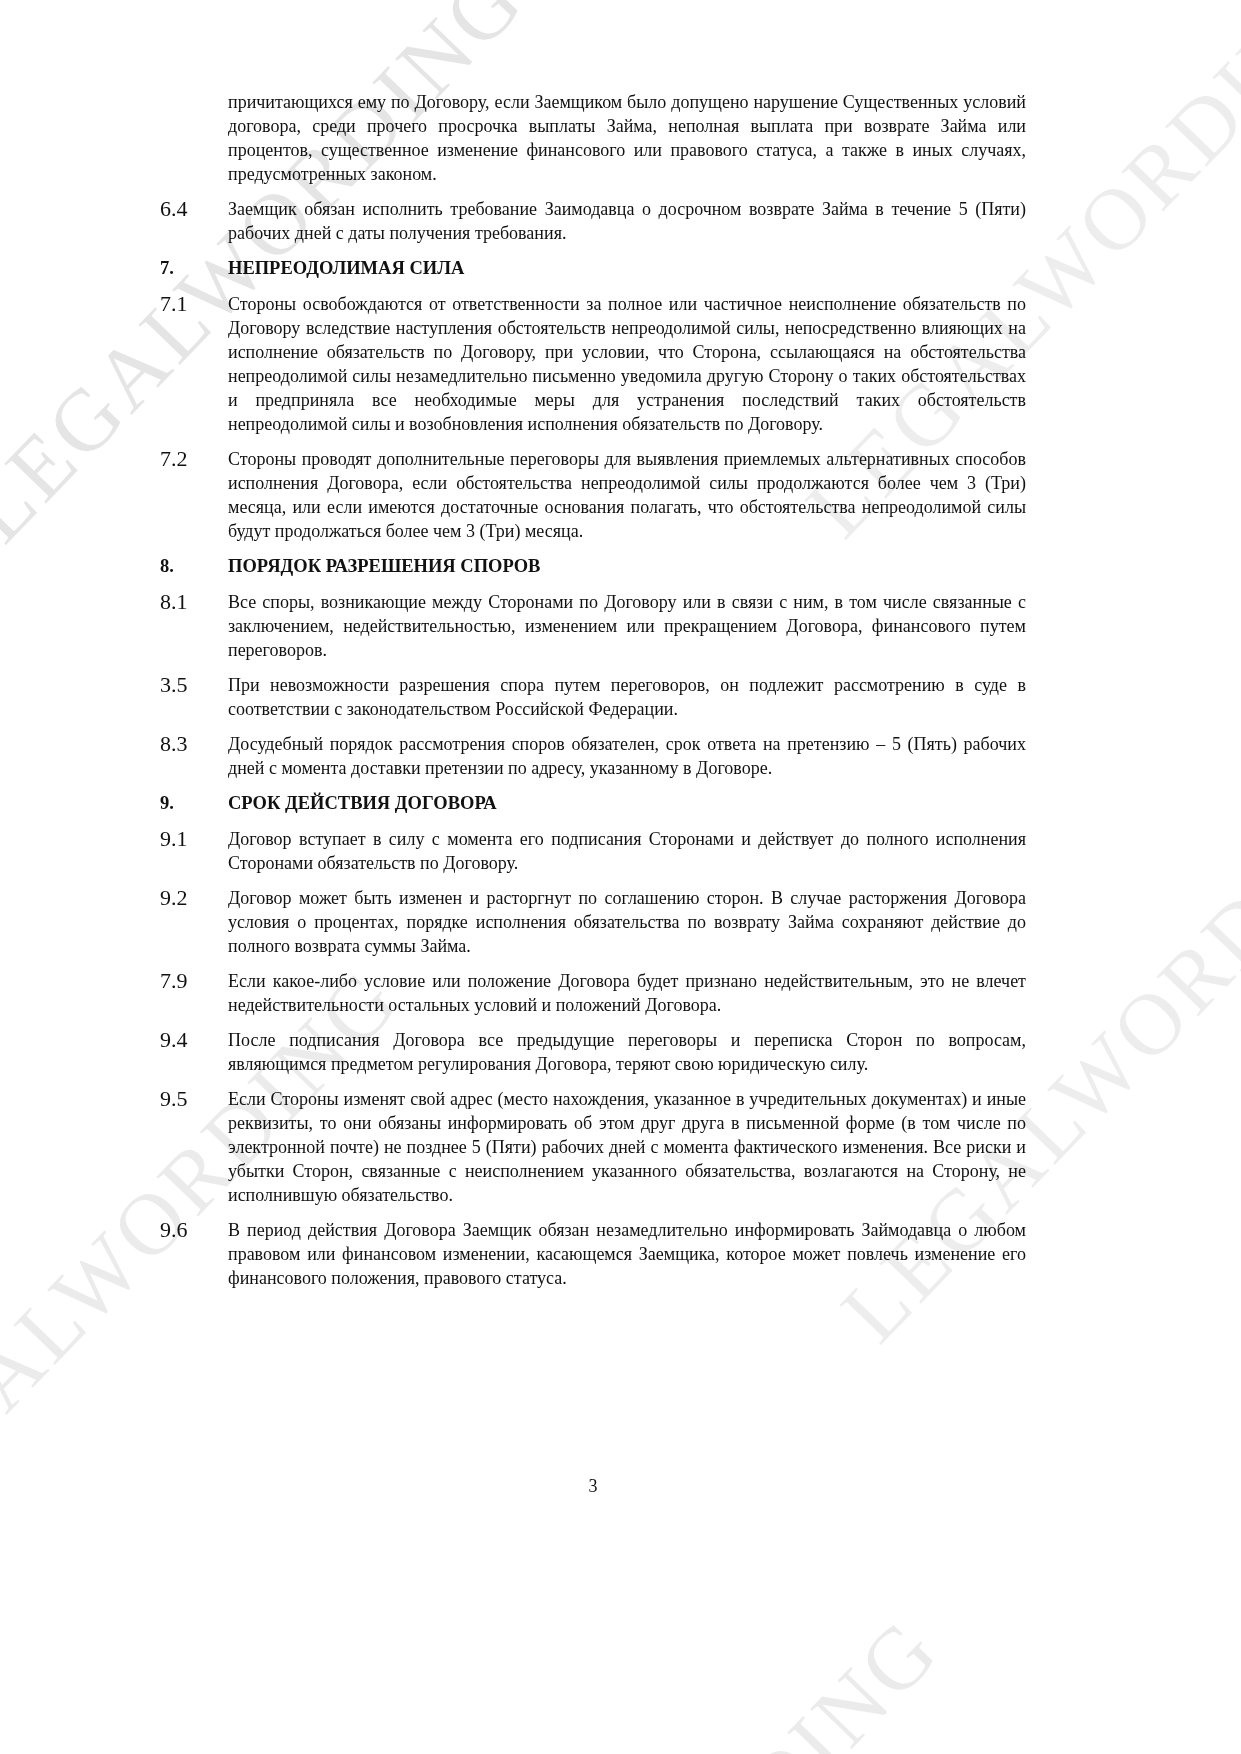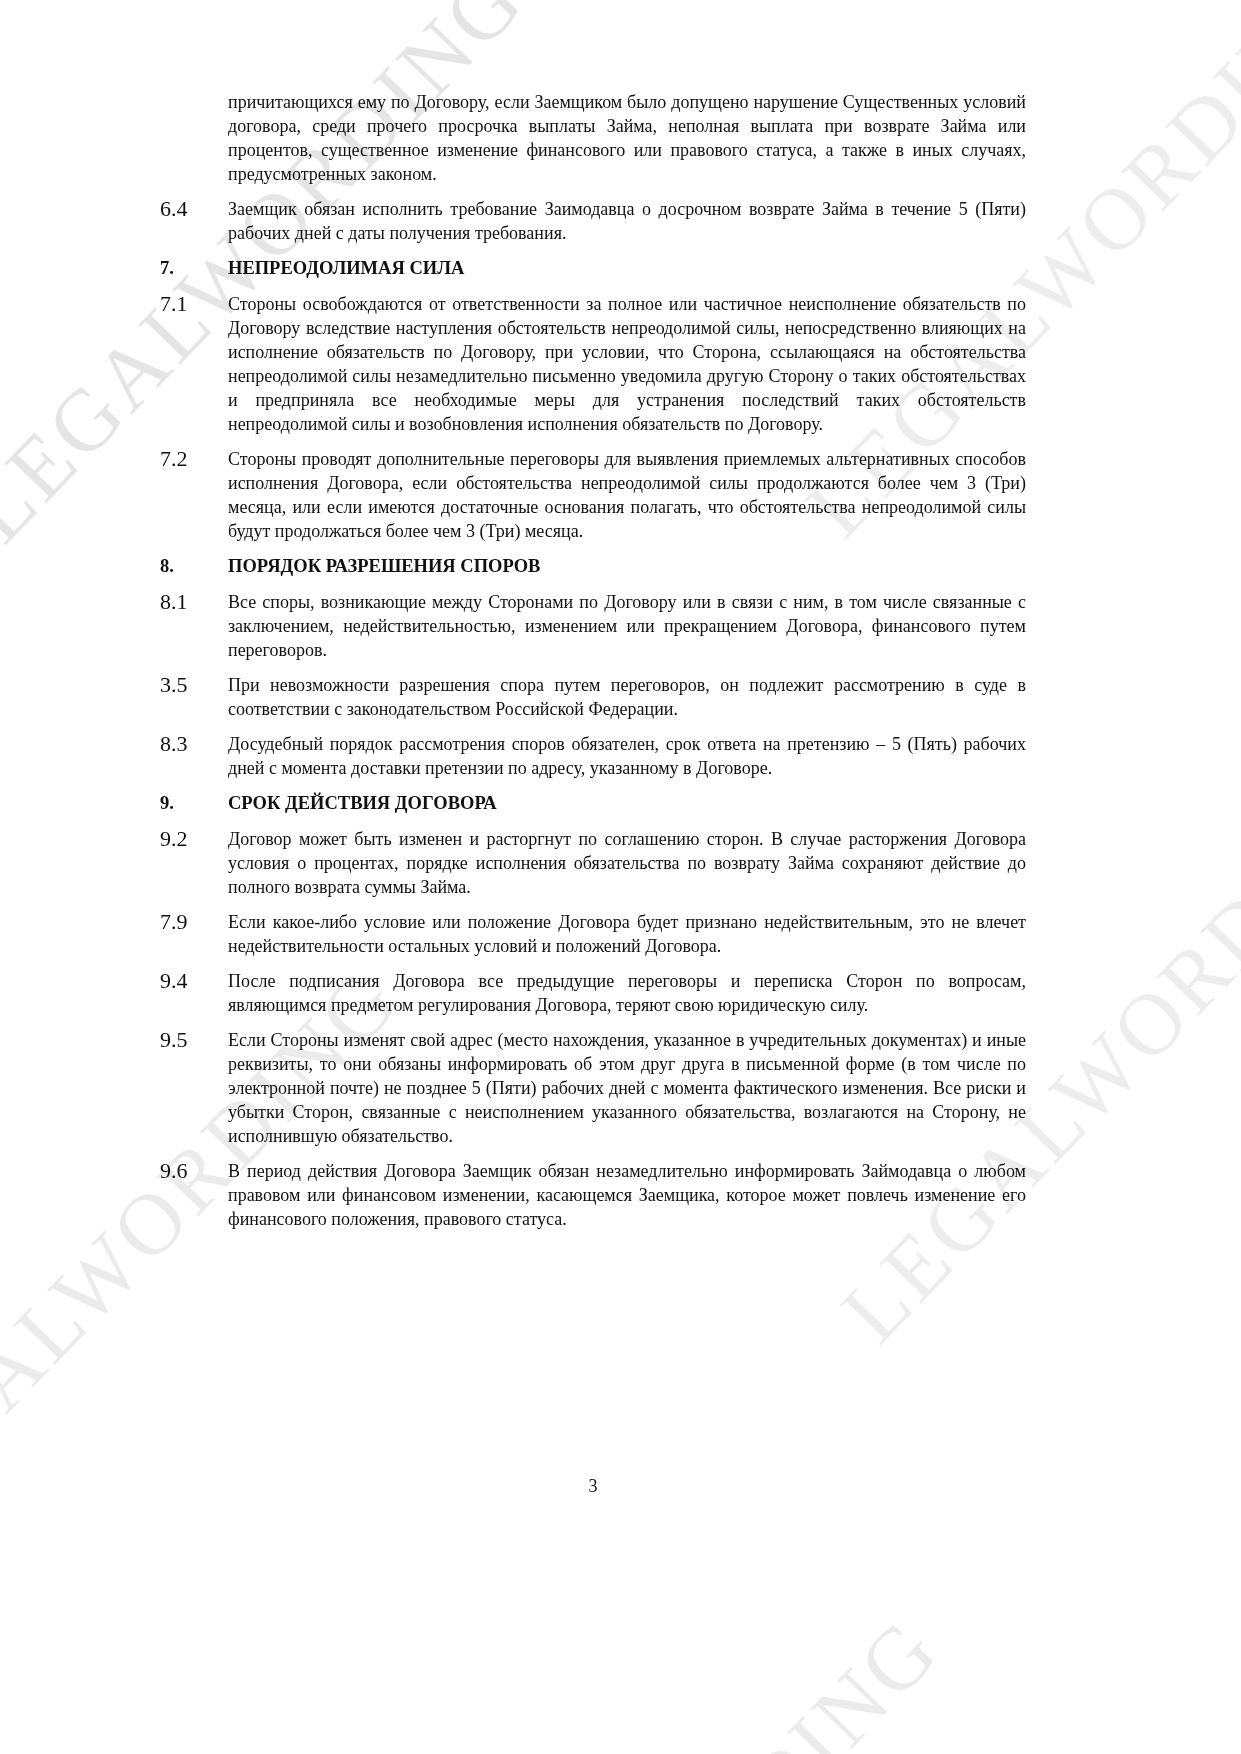--- a/index.html
+++ b/index.html
@@ -123,20 +123,24 @@
   <div class="clause">
     <span class="num">8.3</span>
     <div class="text">Досудебный порядок рассмотрения споров обязателен, срок ответа на претензию – 5 (Пять) рабочих дней с момента доставки претензии по адресу, указанному в Договоре.</div>
   </div>
 
   <div class="clause heading">
     <span class="num">9.</span>
     <div class="text">СРОК ДЕЙСТВИЯ ДОГОВОРА</div>
   </div>
 
+  <div class="clause">
+    <span class="num">9.1</span>
+    <div class="text">Договор вступает в силу с момента его подписания Сторонами и действует до полного исполнения Сторонами обязательств по Договору.</div>
+  </div>
 
   <div class="clause">
     <span class="num">9.2</span>
     <div class="text">Договор может быть изменен и расторгнут по соглашению сторон. В случае расторжения Договора условия о процентах, порядке исполнения обязательства по возврату Займа сохраняют действие до полного возврата суммы Займа.</div>
   </div>
 
   <div class="clause">
     <span class="num">7.9</span>
     <div class="text">Если какое-либо условие или положение Договора будет признано недействительным, это не влечет недействительности остальных условий и положений Договора.</div>
   </div>

